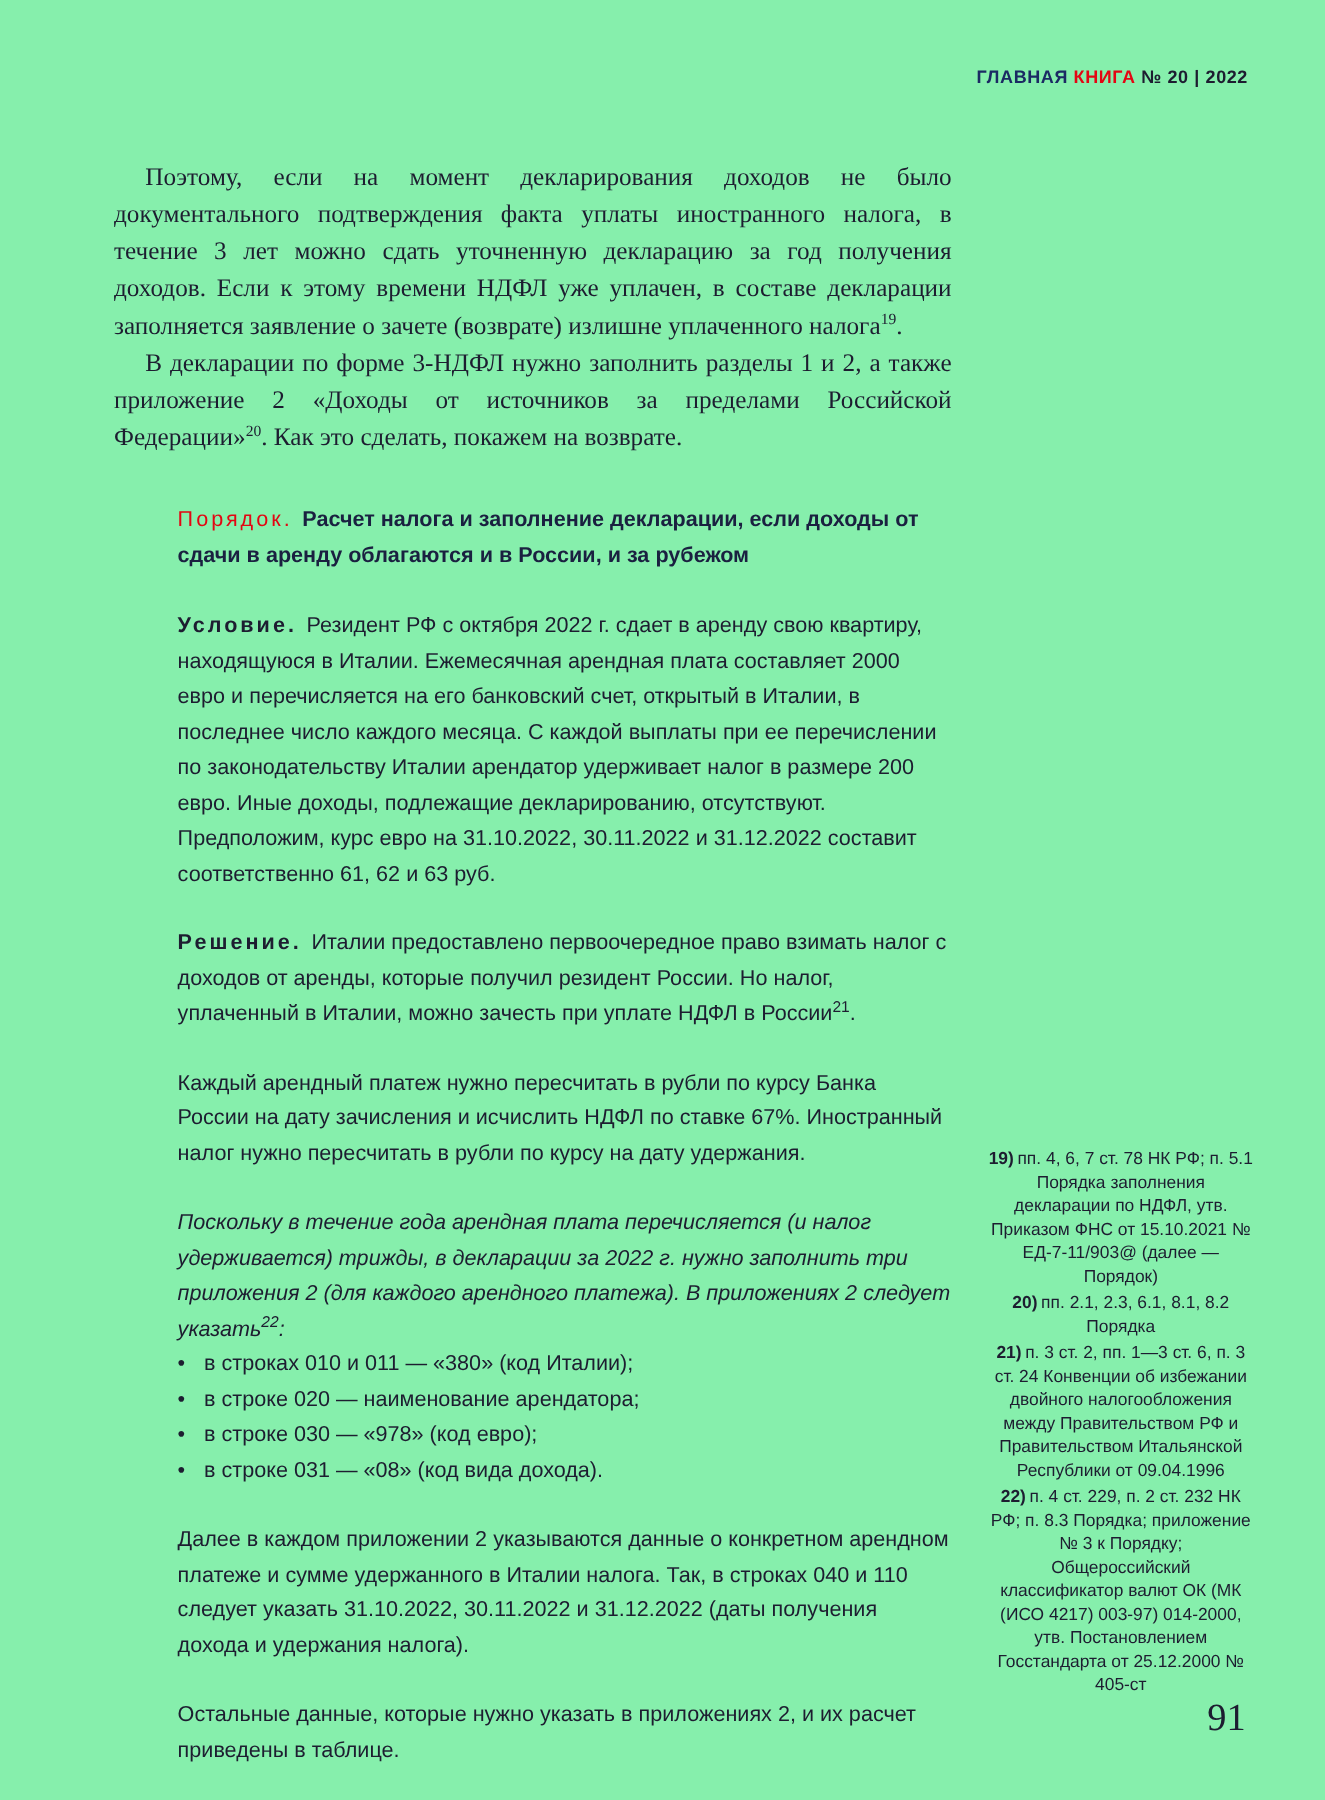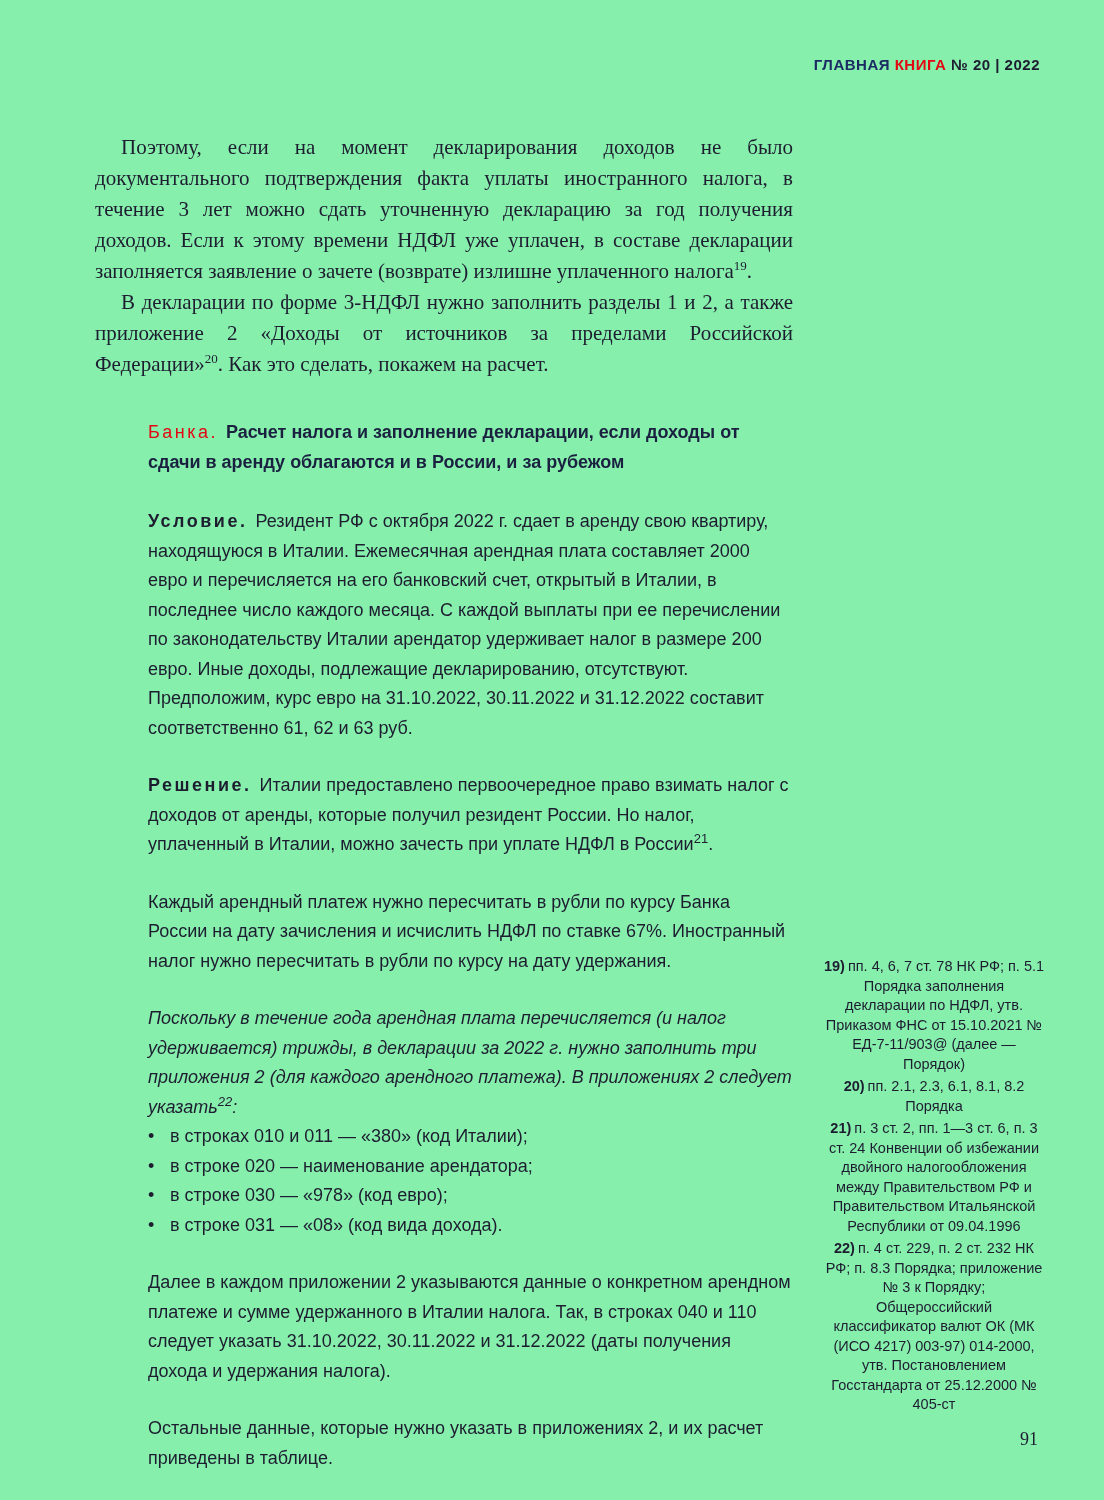--- a/index.html
+++ b/index.html
@@ -96,42 +96,42 @@
   }
   .footnote { margin-bottom: 3px; }
   .footnote-number { font-weight: bold; margin-right: 3px; }
 
   
   .page-number {
     position: absolute;
     right: 66px;
     bottom: 50px;
     font-family: "Liberation Serif", serif;
-    font-size: 18px;
+    font-size: 32px;
     color: #1d1d30;
   }
 </style>
 </head>
 <body>
 
 <div class="page">
 
   <div class="page-header">
     <span class="brand-glavnaya">ГЛАВНАЯ </span><span class="brand-kniga">КНИГА</span><span class="issue-number"> № 20 | 2022</span>
   </div>
 
   <div class="main-column">
 
     <p class="body-paragraph"><span>Поэтому, если на момент декларирования доходов не было документального подтверждения факта уплаты иностранного налога, в течение 3 лет можно сдать уточненную декларацию за год получения доходов. Если к этому времени НДФЛ уже уплачен, в составе декларации заполняется заявление о зачете (возврате) излишне уплаченного налога</span><sup class="fn-ref">19</sup><span>.</span></p>
 
-    <p class="body-paragraph"><span>В декларации по форме 3-НДФЛ нужно заполнить разделы 1 и 2, а также приложение 2 «Доходы от источников за пределами Российской Федерации»</span><sup class="fn-ref">20</sup><span>. Как это сделать, покажем на расчет.</span></p>
+    <p class="body-paragraph"><span>В декларации по форме 3-НДФЛ нужно заполнить разделы 1 и 2, а также приложение 2 «Доходы от источников за пределами Российской Федерации»</span><sup class="fn-ref">20</sup><span>. Как это сделать, покажем на возврате.</span></p>
 
     <div class="example-block">
 
-      <p class="example-head"><span class="example-label">Банка.</span><span class="example-title">Расчет налога и заполнение декларации, если доходы от сдачи в аренду облагаются и в России, и за рубежом</span></p>
+      <p class="example-head"><span class="example-label">Порядок.</span><span class="example-title">Расчет налога и заполнение декларации, если доходы от сдачи в аренду облагаются и в России, и за рубежом</span></p>
 
       <p class="example-para"><span class="section-label">Условие.</span><span>Резидент РФ с октября 2022 г. сдает в аренду свою квартиру, находящуюся в Италии. Ежемесячная арендная плата составляет 2000 евро и перечисляется на его банковский счет, открытый в Италии, в последнее число каждого месяца. С каждой выплаты при ее перечислении по законодательству Италии арендатор удерживает налог в размере 200 евро. Иные доходы, подлежащие декларированию, отсутствуют. Предположим, курс евро на 31.10.2022, 30.11.2022 и 31.12.2022 составит соответственно 61, 62 и 63 руб.</span></p>
 
       <p class="example-para"><span class="section-label">Решение.</span><span>Италии предоставлено первоочередное право взимать налог с доходов от аренды, которые получил резидент России. Но налог, уплаченный в Италии, можно зачесть при уплате НДФЛ в России</span><sup class="fn-ref">21</sup><span>.</span></p>
 
       <p class="example-para">Каждый арендный платеж нужно пересчитать в рубли по курсу Банка России на дату зачисления и исчислить НДФЛ по ставке 67%. Иностранный налог нужно пересчитать в рубли по курсу на дату удержания.</p>
 
       <p class="example-para" style="margin-bottom:0;font-style:italic;"><span>Поскольку в течение года арендная плата перечисляется (и налог удерживается) трижды, в декларации за 2022 г. нужно заполнить три приложения 2 (для каждого арендного платежа). В приложениях 2 следует указать</span><sup class="fn-ref">22</sup><span>:</span></p>
 
       <ul class="bullet-list">

